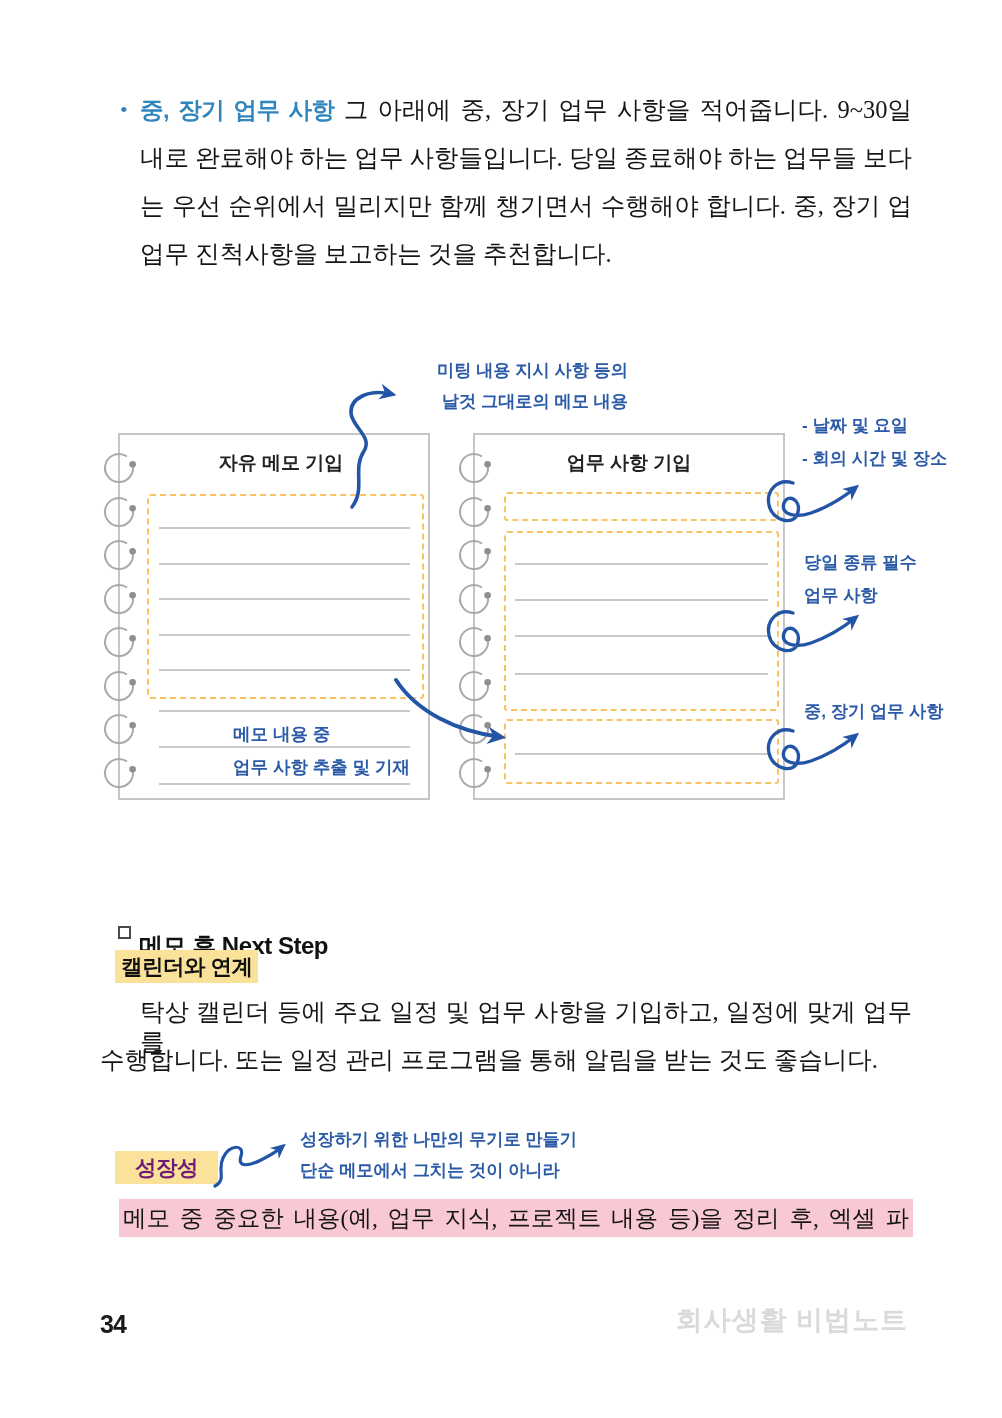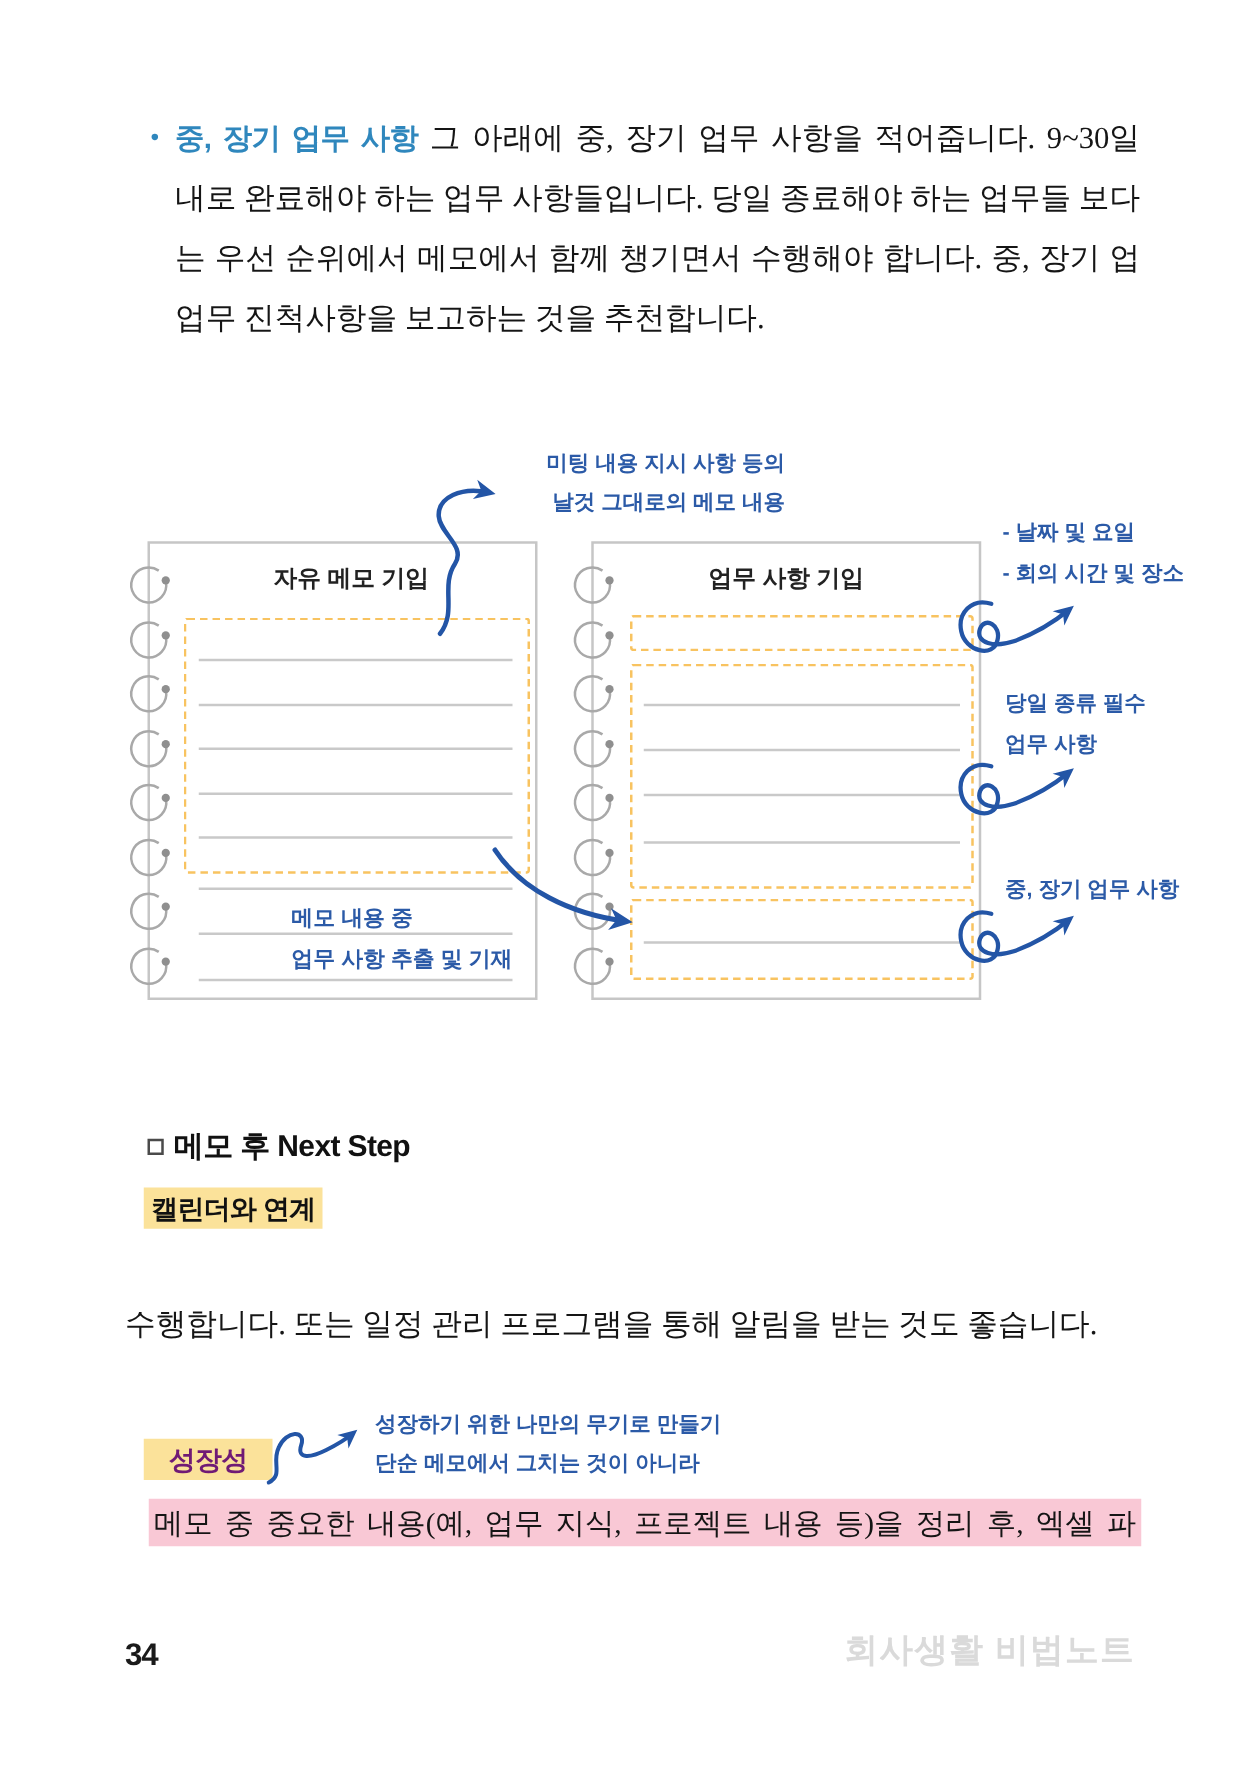--- a/index.html
+++ b/index.html
@@ -32,21 +32,21 @@
   #side-note1 { left:802px; top:409px; }
   #side-note2 { left:804px; top:546px; }
   #side-note3 { left:804px; top:695px; }
   #growth-note { left:300px; top:1124px; line-height:31px; }
 
   
   #overlay { position:absolute; left:0; top:0; width:1002px; height:1418px; pointer-events:none; z-index:5; }
   #overlay path.stroke { fill:none; stroke:#2355a6; stroke-linecap:round; }
   #next-step-heading { position:absolute; left:118px; top:901px; display:flex; align-items:center; }
   #ns-square { display:inline-block; width:13px; height:13px; border:2.5px solid #4a4a4a; margin-right:8px; margin-top:1px; }
-  #ns-label { font-family:"Liberation Sans","DejaVu Sans",sans-serif; font-weight:bold; font-size:24px; color:#111; letter-spacing:-0.5px; }
+  #ns-label { font-family:"Liberation Sans","DejaVu Sans",sans-serif; font-weight:bold; font-size:24px; color:#111; letter-spacing:-0.5px;margin-top:29px; }
   .yellow-hl { background:#fbe29a; }
   #calendar-sub { position:absolute; left:115px; top:950px; padding:2px 6px; font-family:"Liberation Sans","DejaVu Sans",sans-serif; font-weight:bold; font-size:21.5px; color:#111; letter-spacing:-0.5px; }
   .bodyline { position:absolute; font-size:24.5px; line-height:30px; color:#151515; }
   #cal-line1 { left:140px; top:997px; width:772px; }
   #cal-line2 { left:100px; top:1045px; }
   #growth-heading { position:absolute; left:115px; top:1151px; padding:2px 20px; font-family:"Liberation Sans","DejaVu Sans",sans-serif; font-weight:bold; font-size:21.5px; color:#701a75; letter-spacing:-0.5px; }
   #pink-line { position:absolute; left:119px; top:1199px; width:794px; background:#f9c8d5; padding:3px 4px; font-size:23.5px; color:#151515; text-align:justify; text-align-last:justify; }
 
   
   #page-number { position:absolute; left:100px; top:1310px; font-family:"Liberation Sans","DejaVu Sans",sans-serif; font-weight:bold; font-size:25px; color:#1a1a1a; letter-spacing:-1px; }
@@ -55,21 +55,21 @@
 </head>
 <body>
 
 <div id="page">
 
   <div class="intro">
     <div class="line jline">
       <span class="bullet">•</span><span class="lead">중, 장기 업무 사항</span> <span>그 아래에 중, 장기 업무 사항을 적어줍니다. 9~30일</span>
     </div>
     <div class="line jline">내로 완료해야 하는 업무 사항들입니다. 당일 종료해야 하는 업무들 보다</div>
-    <div class="line jline">는 우선 순위에서 메모에서 함께 챙기면서 수행해야 합니다. 중, 장기 업</div>
+    <div class="line jline">는 우선 순위에서 밀리지만 함께 챙기면서 수행해야 합니다. 중, 장기 업</div>
     <div class="line">업무 진척사항을 보고하는 것을 추천합니다.</div>
   </div>
 
   <div class="hand" id="top-note">
     <div>미팅 내용 지시 사항 등의</div>
     <div>날것 그대로의 메모 내용</div>
   </div>
   <div class="hand" id="side-note1">
     <div>- 날짜 및 요일</div>
     <div>- 회의 시간 및 장소</div>
@@ -191,20 +191,21 @@
     <path class="stroke" stroke-width="3.4" marker-end="url(#ah)" transform="translate(763,607)" d="M30,6 C14,1 3,14 6,28 C9,44 32,50 35,35 C38,23 25,16 21,26 C17,38 33,41 48,36 C62,31 76,24 92,11"></path>
     <path class="stroke" stroke-width="3.4" marker-end="url(#ah)" transform="translate(763,725)" d="M30,6 C14,1 3,14 6,28 C9,44 32,50 35,35 C38,23 25,16 21,26 C17,38 33,41 48,36 C62,31 76,24 92,11"></path>
     <path class="stroke" stroke-width="3.2" marker-end="url(#ah)" transform="translate(205,1138)" d="M10,48 C22,42 12,32 18,20 C24,6 40,6 36,18 C32,30 44,28 56,22 C64,18 71,14 77,9"></path>
   </svg>
 
   <div id="next-step-heading">
     <span id="ns-square"></span>
     <span id="ns-label">메모 후 Next Step</span>
   </div>
   <div id="calendar-sub" class="yellow-hl">캘린더와 연계</div>
+  <div class="bodyline jline" id="cal-line1">탁상 캘린더 등에 주요 일정 및 업무 사항을 기입하고, 일정에 맞게 업무를</div>
   <div class="bodyline" id="cal-line2">수행합니다. 또는 일정 관리 프로그램을 통해 알림을 받는 것도 좋습니다.</div>
 
   <div id="growth-heading" class="yellow-hl">성장성</div>
   <div class="hand" id="growth-note">
     <div>성장하기 위한 나만의 무기로 만들기</div>
     <div>단순 메모에서 그치는 것이 아니라</div>
   </div>
   <div id="pink-line">메모 중 중요한 내용(예, 업무 지식, 프로젝트 내용 등)을 정리 후, 엑셀 파</div>
 
   <div id="page-number">34</div>

